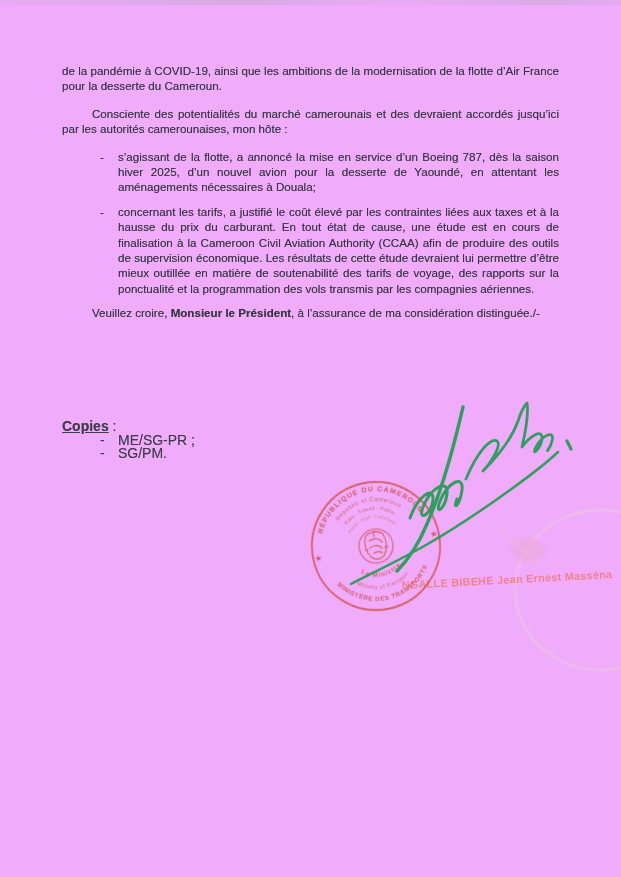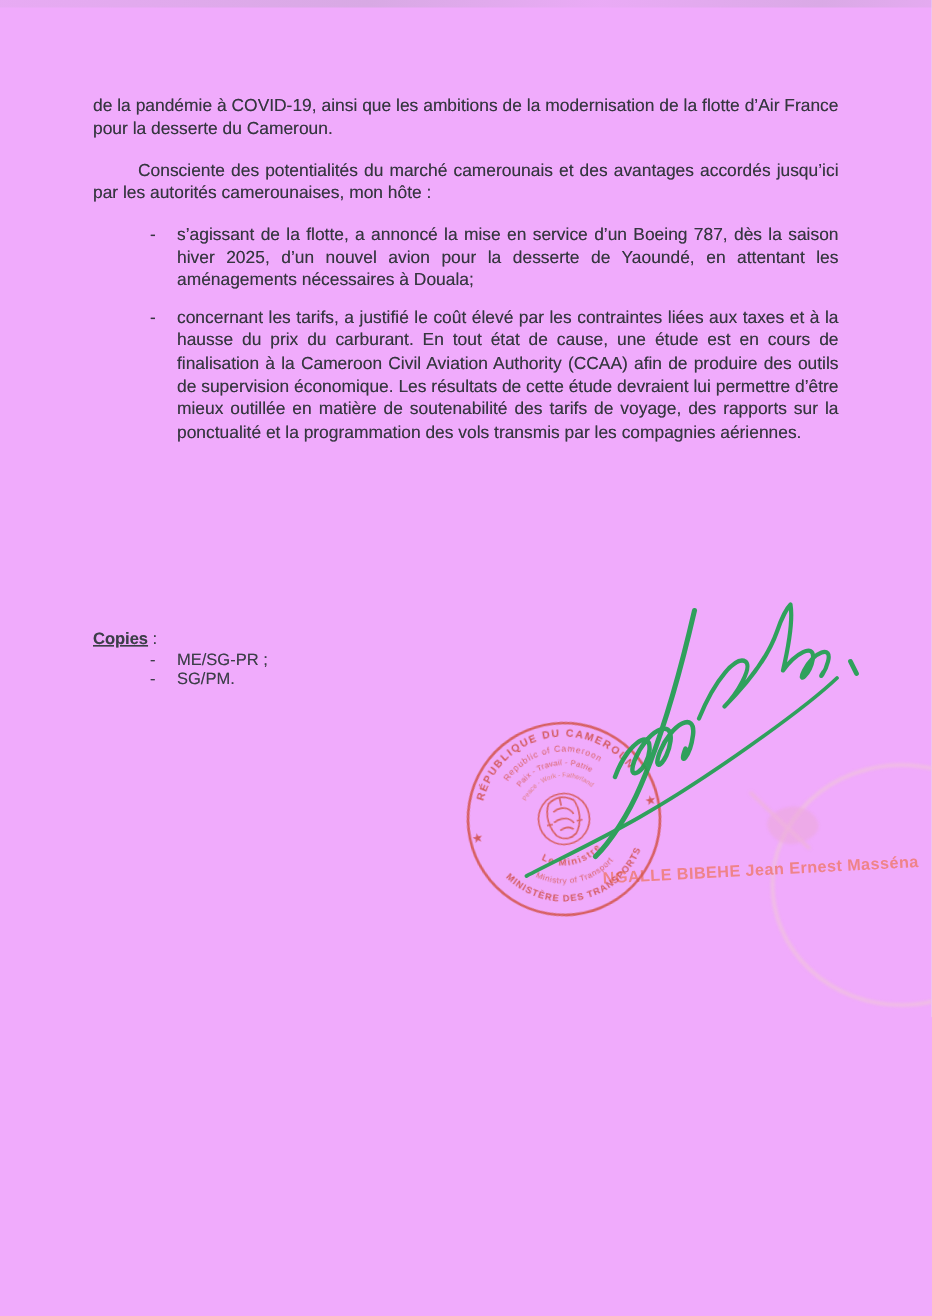--- a/index.html
+++ b/index.html
@@ -30,51 +30,52 @@
     text-shadow:0 0 .4px rgba(53,54,63,.55);
   }
   .body-text p{margin:0 0 12px 0;}
   .body-text p.indent{text-indent:30px;}
   .bullets{margin:2px 0 2px 0;}
   .bullet{position:relative;padding-left:56px;margin:0 0 9px 0;}
   .bullet .dash{position:absolute;left:38px;top:0;}
   .valediction{margin-top:14px;}
   .copies{
     position:absolute;left:62px;top:420px;width:260px;
-    font-size:11px;line-height:13.5px;
+    font-size:14px;line-height:13.5px;
     color:#3c3e48;
     text-shadow:0 0 .4px rgba(60,62,72,.5);
   }
   .copies-label{font-weight:bold;text-decoration:underline;}
   .copies-item{position:relative;padding-left:56px;}
   .copies-item .dash{position:absolute;left:38px;top:0;}
   .overlay{position:absolute;left:0;top:0;width:621px;height:877px;}
 </style>
 </head>
 <body>
 
 <div class="page">
   <div class="scan-top"></div>
 
   <div class="body-text">
     <p>de la pandémie à COVID-19, ainsi que les ambitions de la modernisation de la flotte d’Air France pour la desserte du Cameroun.</p>
-    <p class="indent">Consciente des potentialités du marché camerounais et des avantages accordés jusqu’ici par les autorités camerounaises, mon hôte :</p>
+    <p class="indent">Consciente des potentialités du marché camerounais et des devraient accordés jusqu’ici par les autorités camerounaises, mon hôte :</p>
 
     <div class="bullets">
       <div class="bullet">
         <span class="dash">-</span>
         <span>s’agissant de la flotte,  a annoncé la mise en service d’un Boeing 787,  dès la saison hiver 2025, d’un nouvel avion pour la desserte de Yaoundé, en attentant les aménagements nécessaires à Douala;</span>
       </div>
       <div class="bullet">
         <span class="dash">-</span>
         <span>concernant les tarifs, a justifié le coût élevé par les contraintes liées aux taxes et à la hausse du prix du carburant. En tout état de cause, une étude est en cours de finalisation à la Cameroon Civil Aviation Authority (CCAA) afin de produire des outils de supervision économique. Les résultats de cette étude devraient lui permettre d’être mieux outillée en matière de soutenabilité des tarifs de voyage, des rapports sur la ponctualité et la programmation des vols transmis par les compagnies aériennes.</span>
       </div>
     </div>
 
 
+    <p class="indent valediction"><span>Veuillez croire, </span><b>Monsieur le Président</b><span>, à l’assurance de ma considération distinguée./-</span></p>
   </div>
 
   <div class="copies">
     <div><span class="copies-label">Copies</span><span> :</span></div>
     <div class="copies-item">
       <span class="dash">-</span>
       <span>ME/SG-PR ;</span>
     </div>
     <div class="copies-item">
       <span class="dash">-</span>

